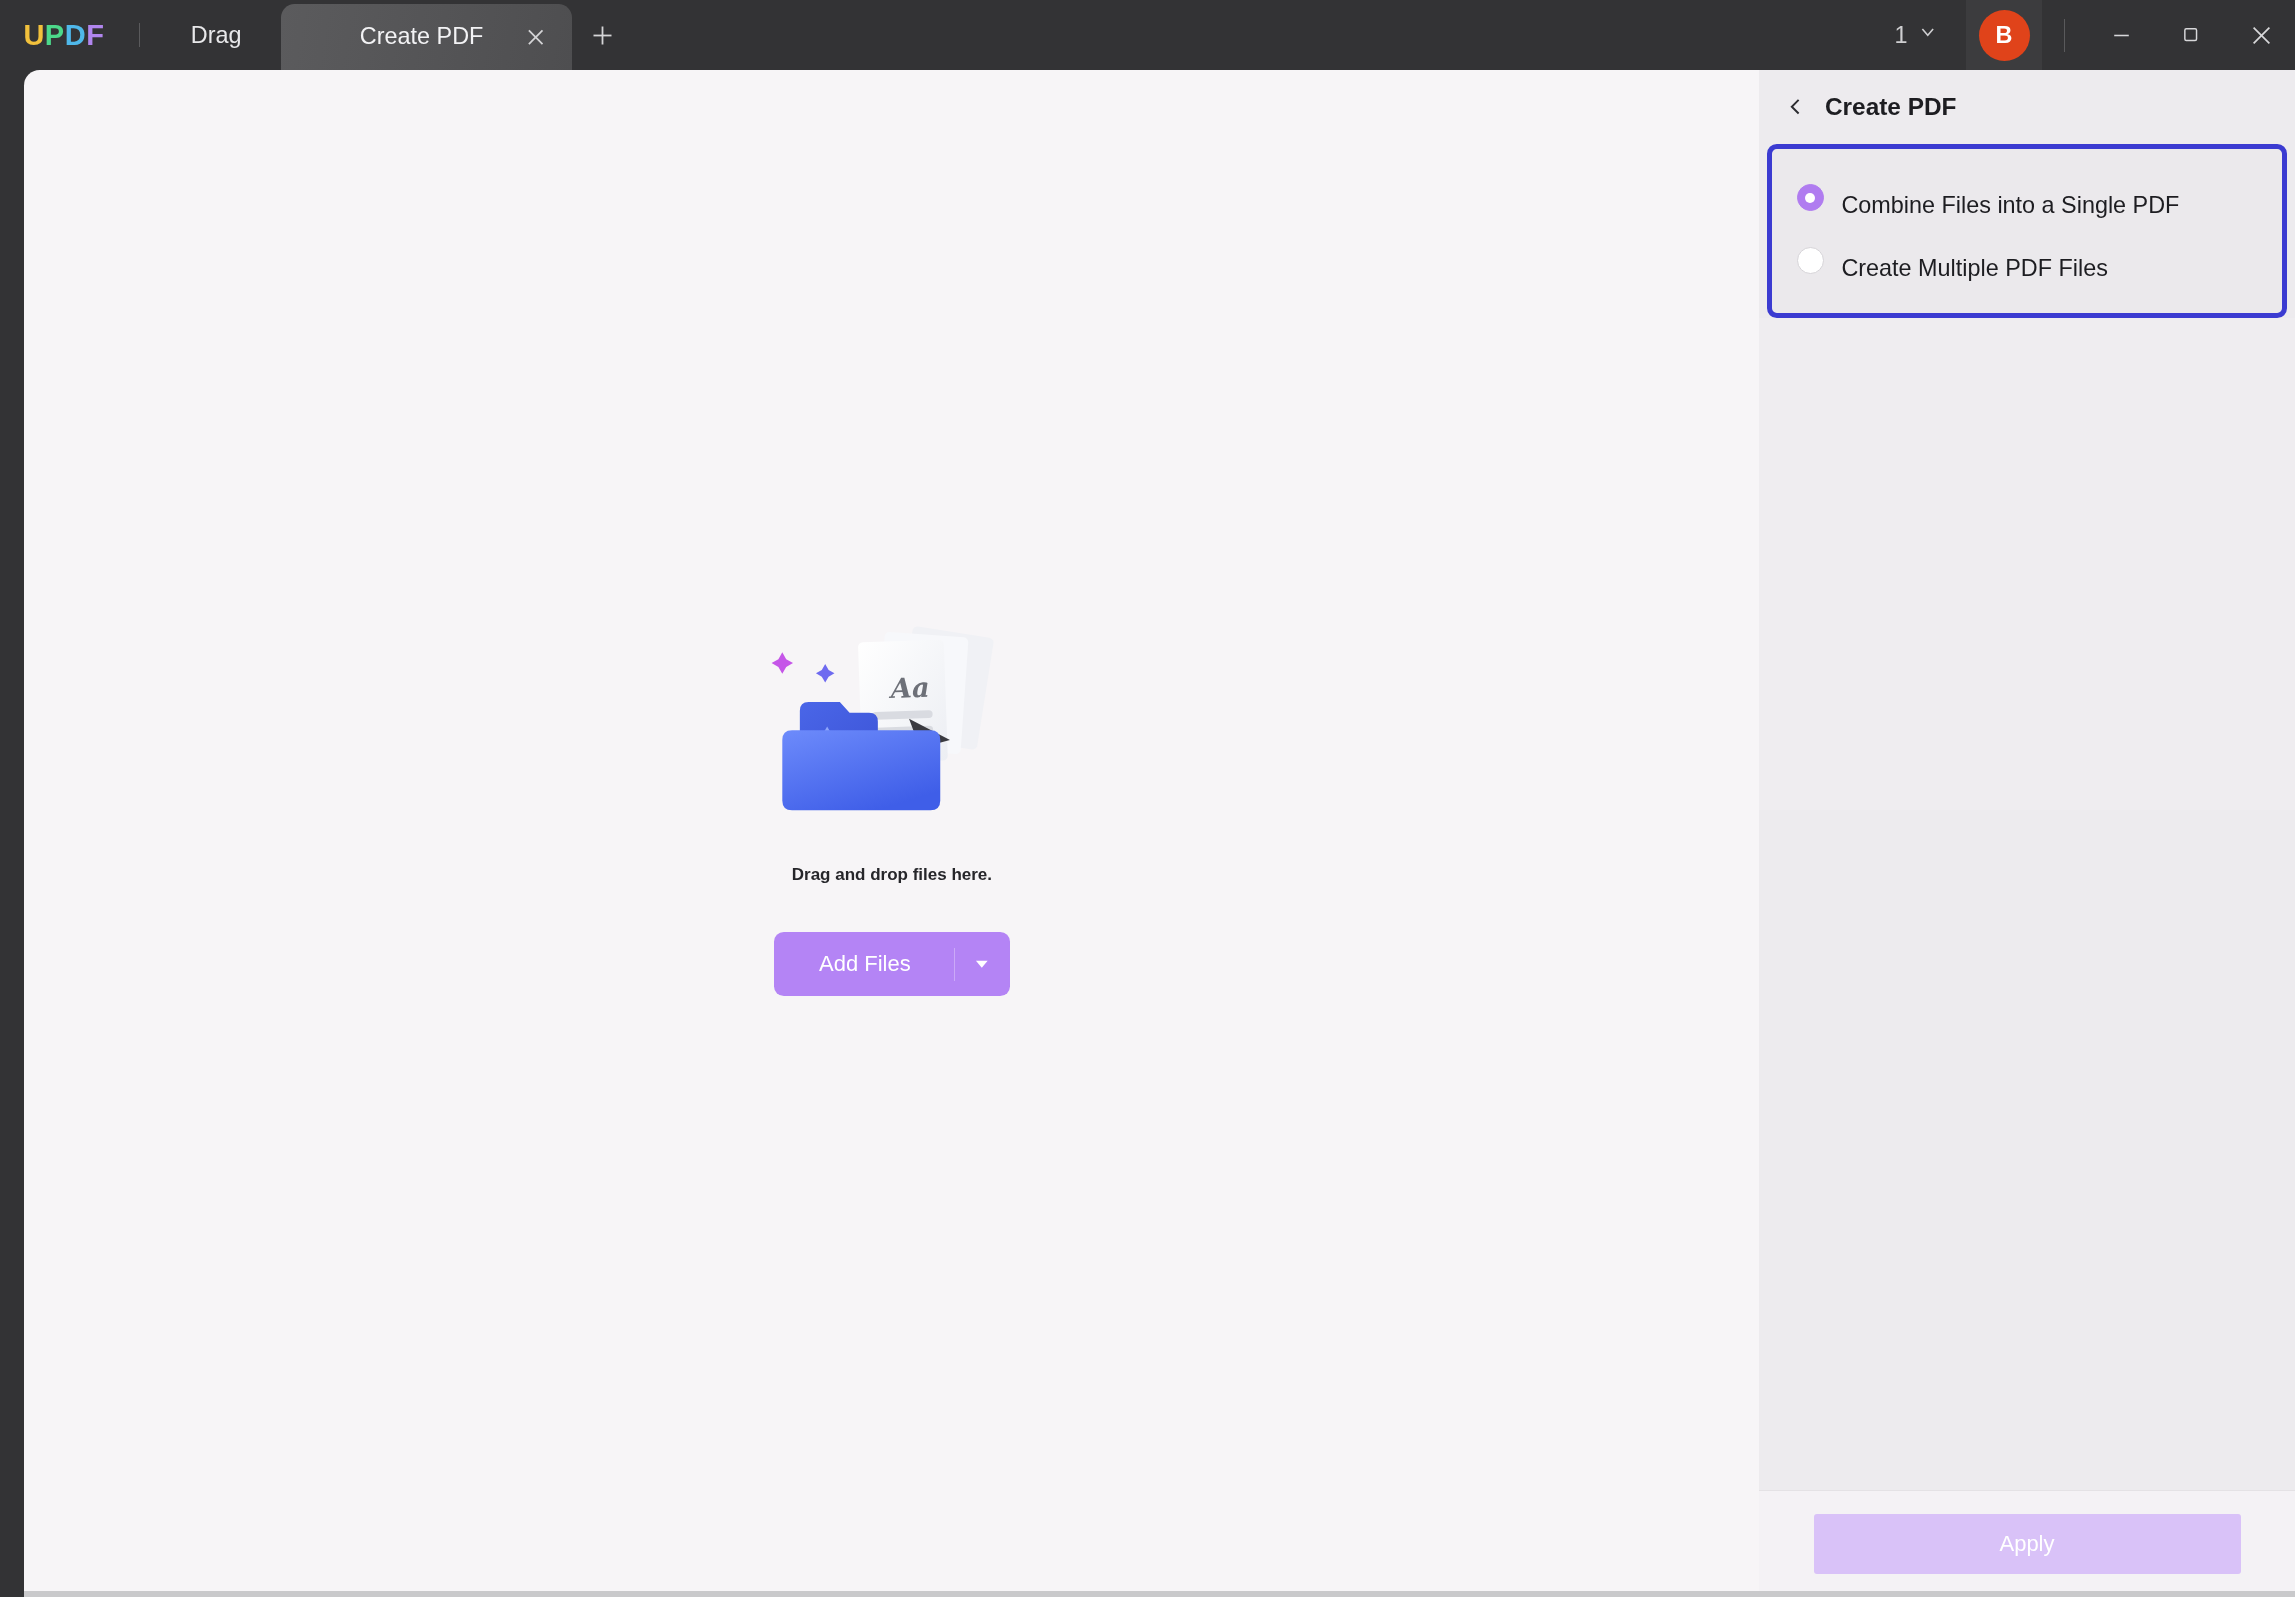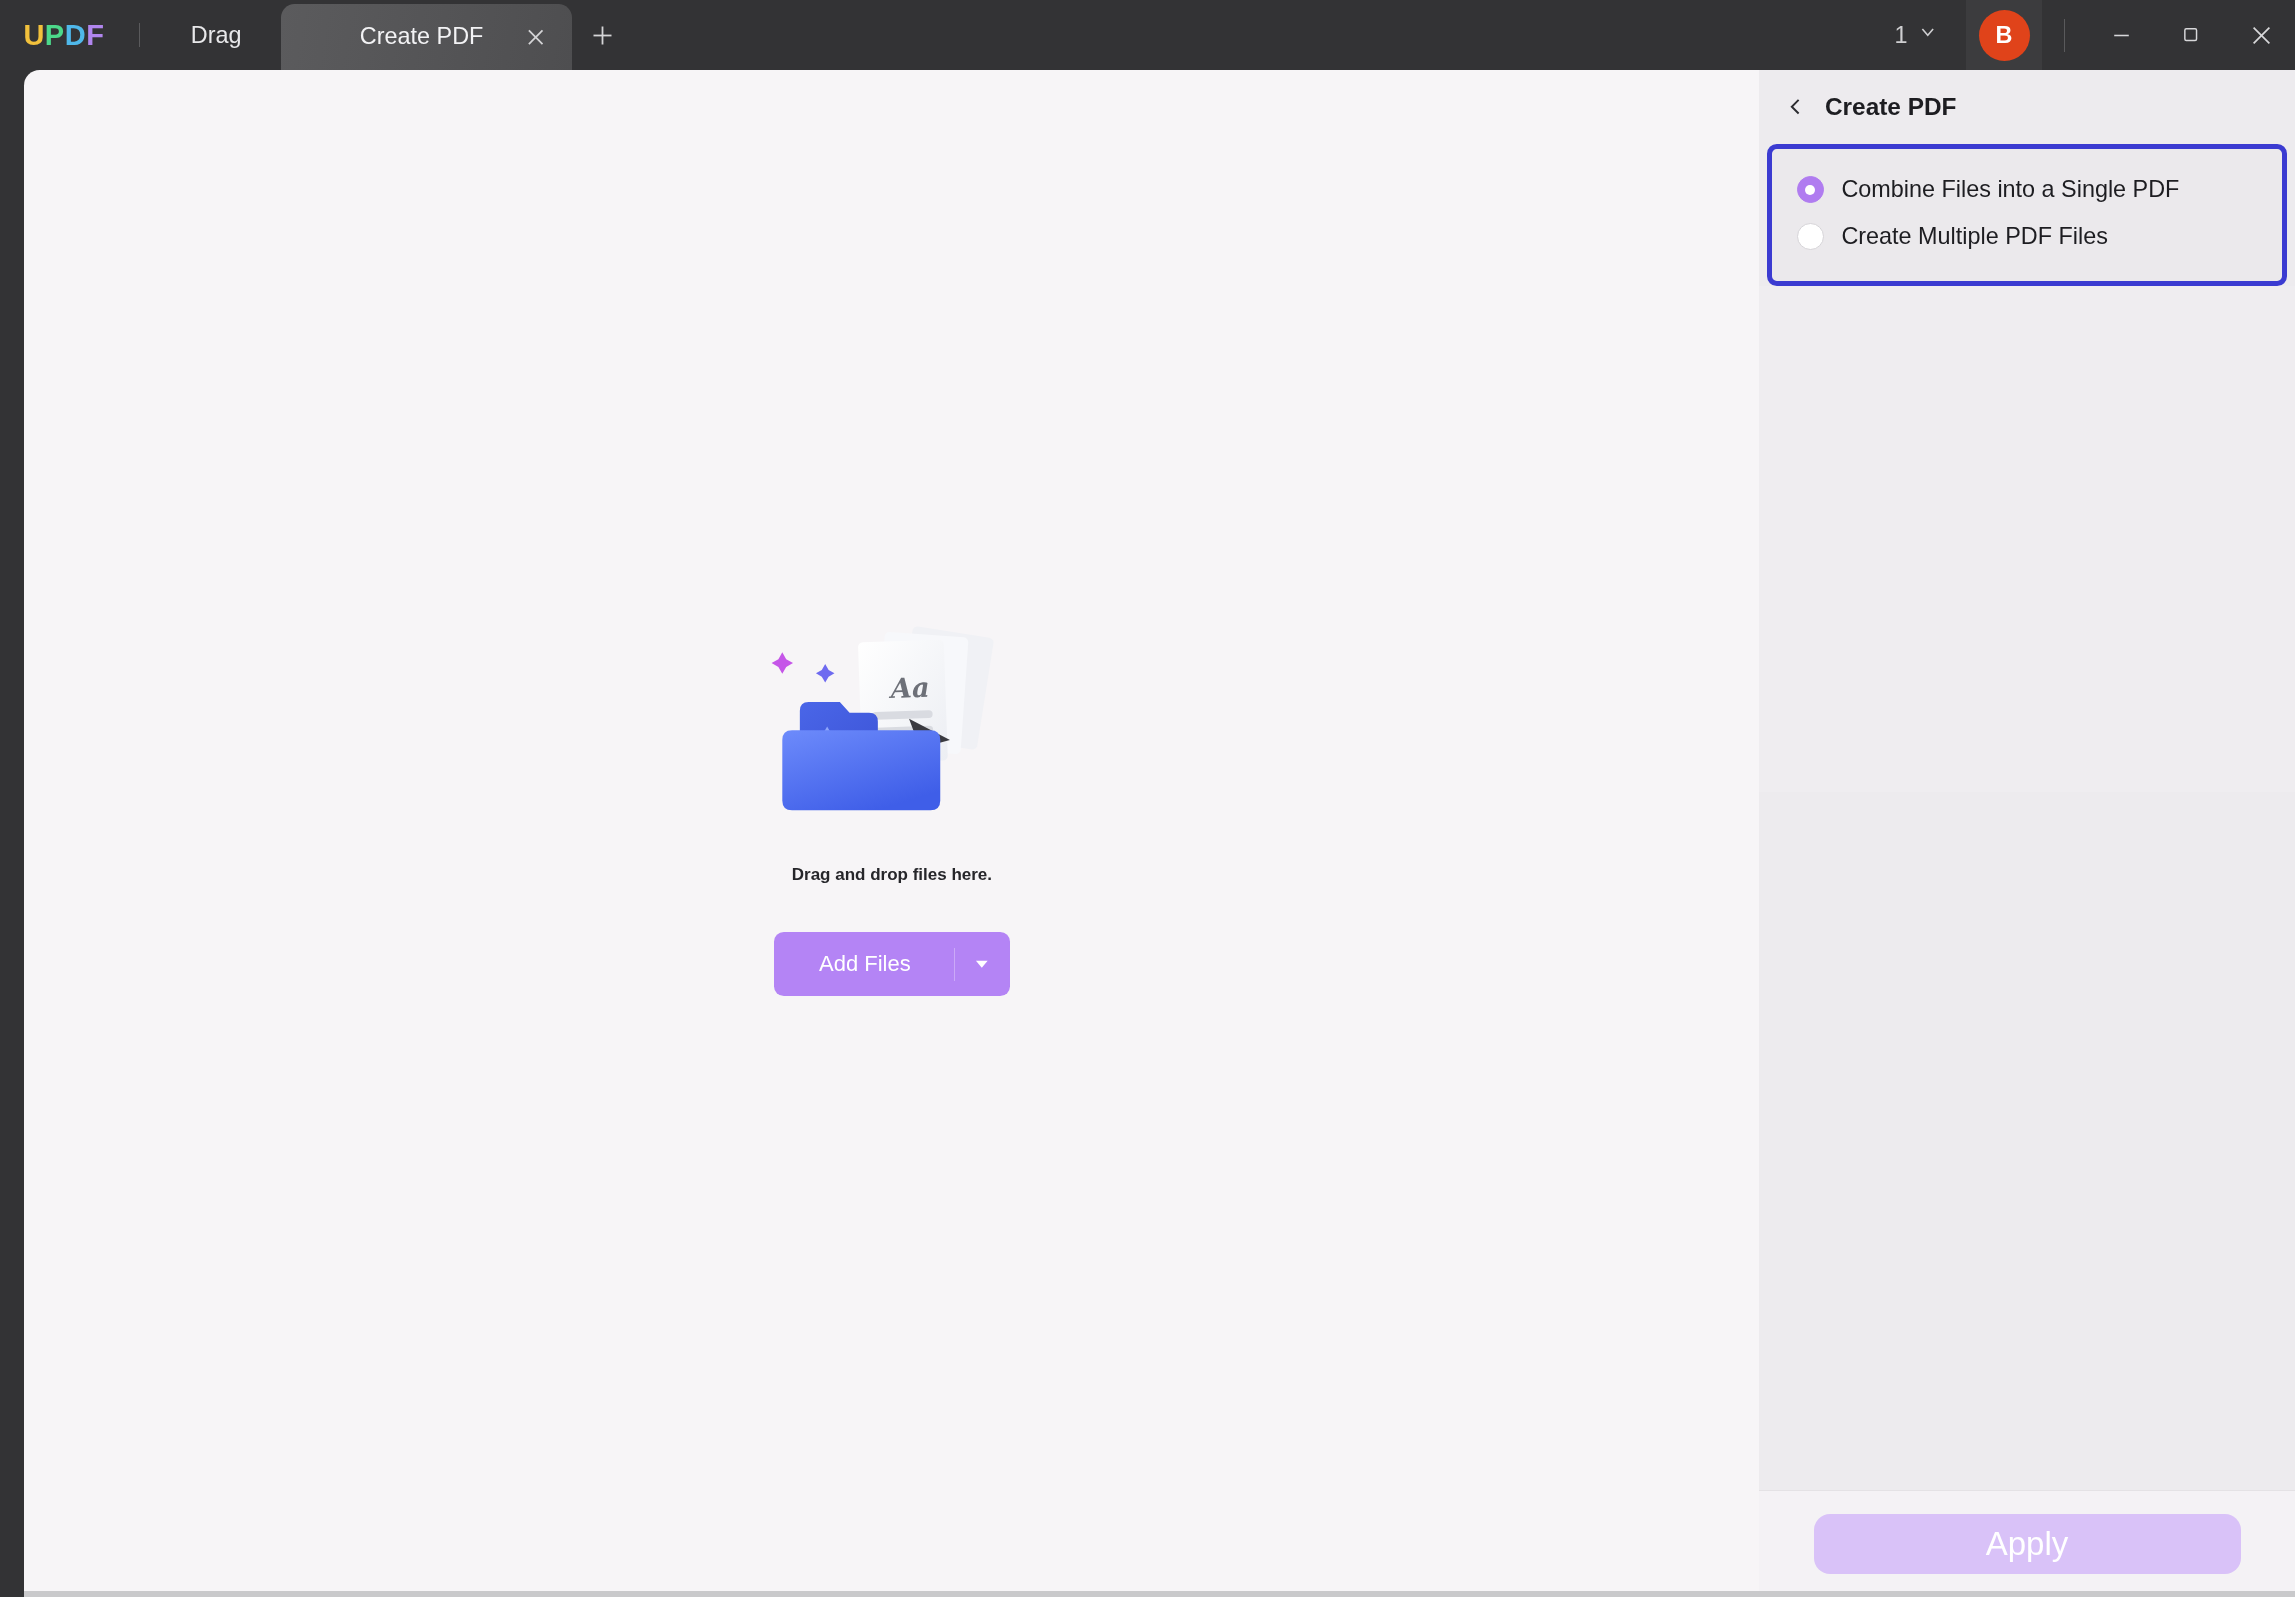--- a/index.html
+++ b/index.html
@@ -151,33 +151,33 @@
   }
   .radio{
     width:27px; height:27px; border-radius:50%;
     background:#ffffff; border:1px solid #d6d4d8;
     flex:0 0 auto; display:flex; align-items:center; justify-content:center;
   }
   .radio.on{ background:#b07cf0; border-color:#b07cf0; }
   .radio.on::after{
     content:""; width:9.8px; height:9.8px; border-radius:50%; background:#ffffff;
   }
-  .option-label{ font-size:23.4px; color:#1d1d21; white-space:nowrap; }
+  .option-label{ font-size:23.4px; color:#1d1d21; white-space:nowrap;margin-top:16px; }
 
   .panel-body{ flex:1 1 auto; background:#edebee; }
   .panel-body-lower{ height:42%; background:#efedf0; }
 
   .panel-foot{
     flex:0 0 auto; height:107px; background:#f4f2f5;
     display:flex; align-items:center; justify-content:center;
     border-top:1px solid #e4e2e5;
   }
   .apply-btn{
-    width:427px; height:60px; border-radius:16px;
-    background:#d9c2f8; color:#ffffff; font-size:33px;
+    width:427px; height:60px; border-radius:3px;
+    background:#d9c2f8; color:#ffffff; font-size:22px;
     display:flex; align-items:center; justify-content:center;
     cursor:pointer; user-select:none;
   }
 </style>
 </head>
 <body>
 
 <div class="titlebar">
 
   <div class="logo">

